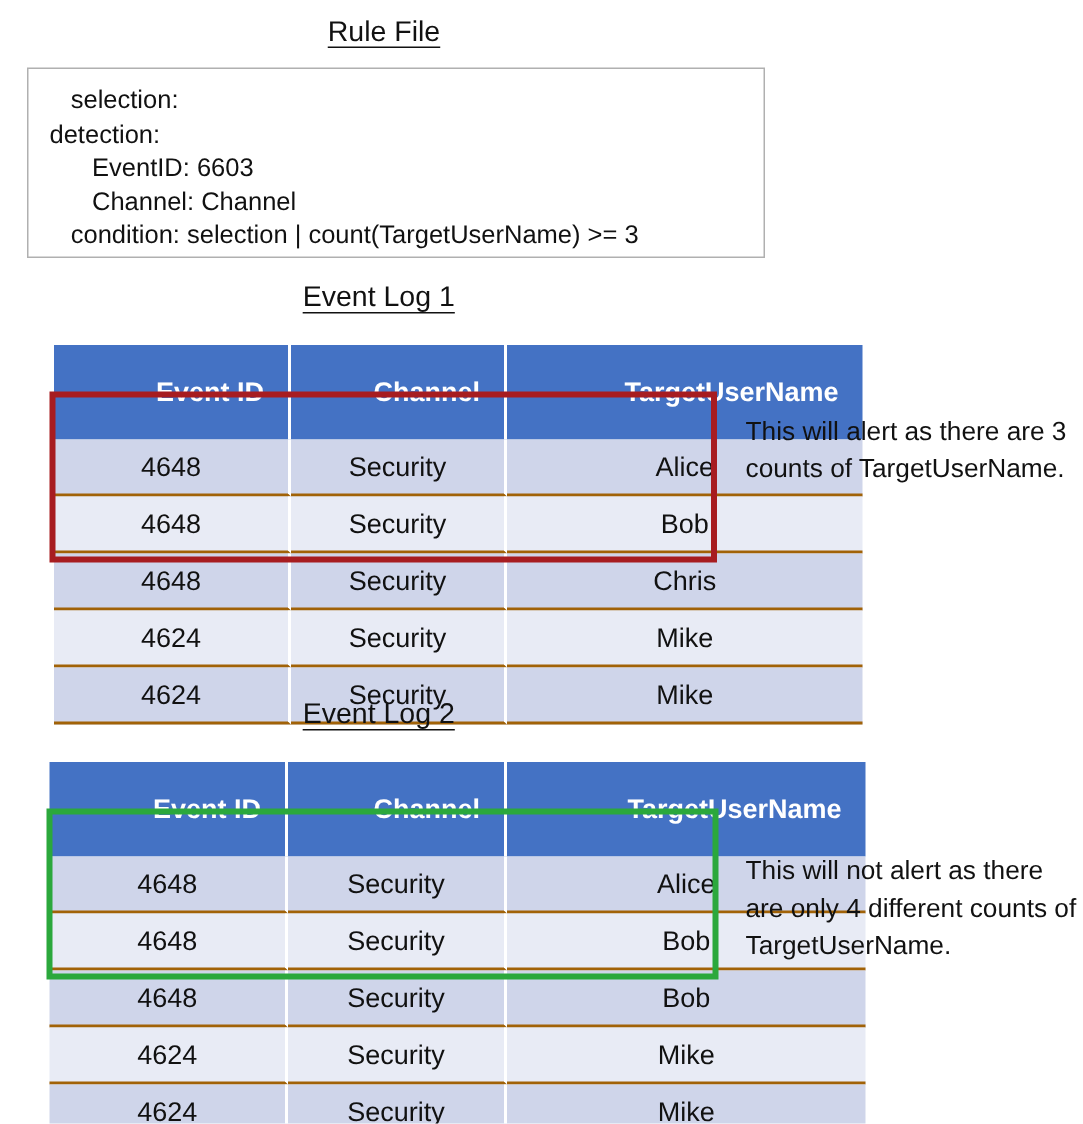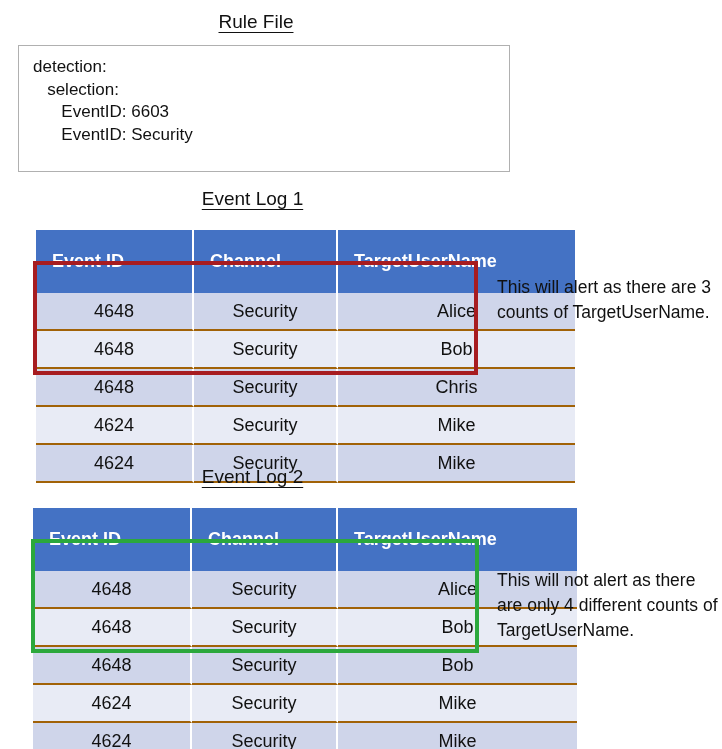--- a/index.html
+++ b/index.html
@@ -60,21 +60,21 @@
   }
   #event-log-1-table { left: 36px; top: 230px; width: 439px; }
   #event-log-2-table { left: 33px; top: 508px; width: 444px; }
 
   .log-table th {
     background: #4472C4;
     color: #ffffff;
     font-size: 18px;
     font-weight: bold;
     height: 31px;
-    text-align: left;
+    text-align: right;
     border-right: 2px solid #ffffff;
     padding: 16px;
   }
   .log-table th:last-child { border-right: none; }
 
   .log-table td {
     font-size: 18px;
     font-weight: normal;
     color: #111111;
     height: 36px;
@@ -127,24 +127,25 @@
   }
   #annotation-1 { left: 497px; top: 275px; width: 222px; }
   #annotation-2 { left: 497px; top: 568px; width: 222px; }
 </style>
 </head>
 <body>
 
 <div class="section-title" id="rule-file-title">Rule File</div>
 
 <div id="rule-file-box">
+  <div class="rule-line">   selection:</div>
   <div class="rule-line">detection:</div>
-  <div class="rule-line">   selection:</div>
   <div class="rule-line">      EventID: 6603</div>
-  <div class="rule-line">      EventID: Security</div>
+  <div class="rule-line">      Channel: Channel</div>
+  <div class="rule-line">   condition: selection | count(TargetUserName) &gt;= 3</div>
 </div>
 
 <div class="section-title" id="event-log-1-title">Event Log 1</div>
 
 <table class="log-table" id="event-log-1-table">
   <thead>
     <tr>
       <th class="col-event">Event ID</th>
       <th class="col-channel">Channel</th>
       <th class="col-user">TargetUserName</th>

